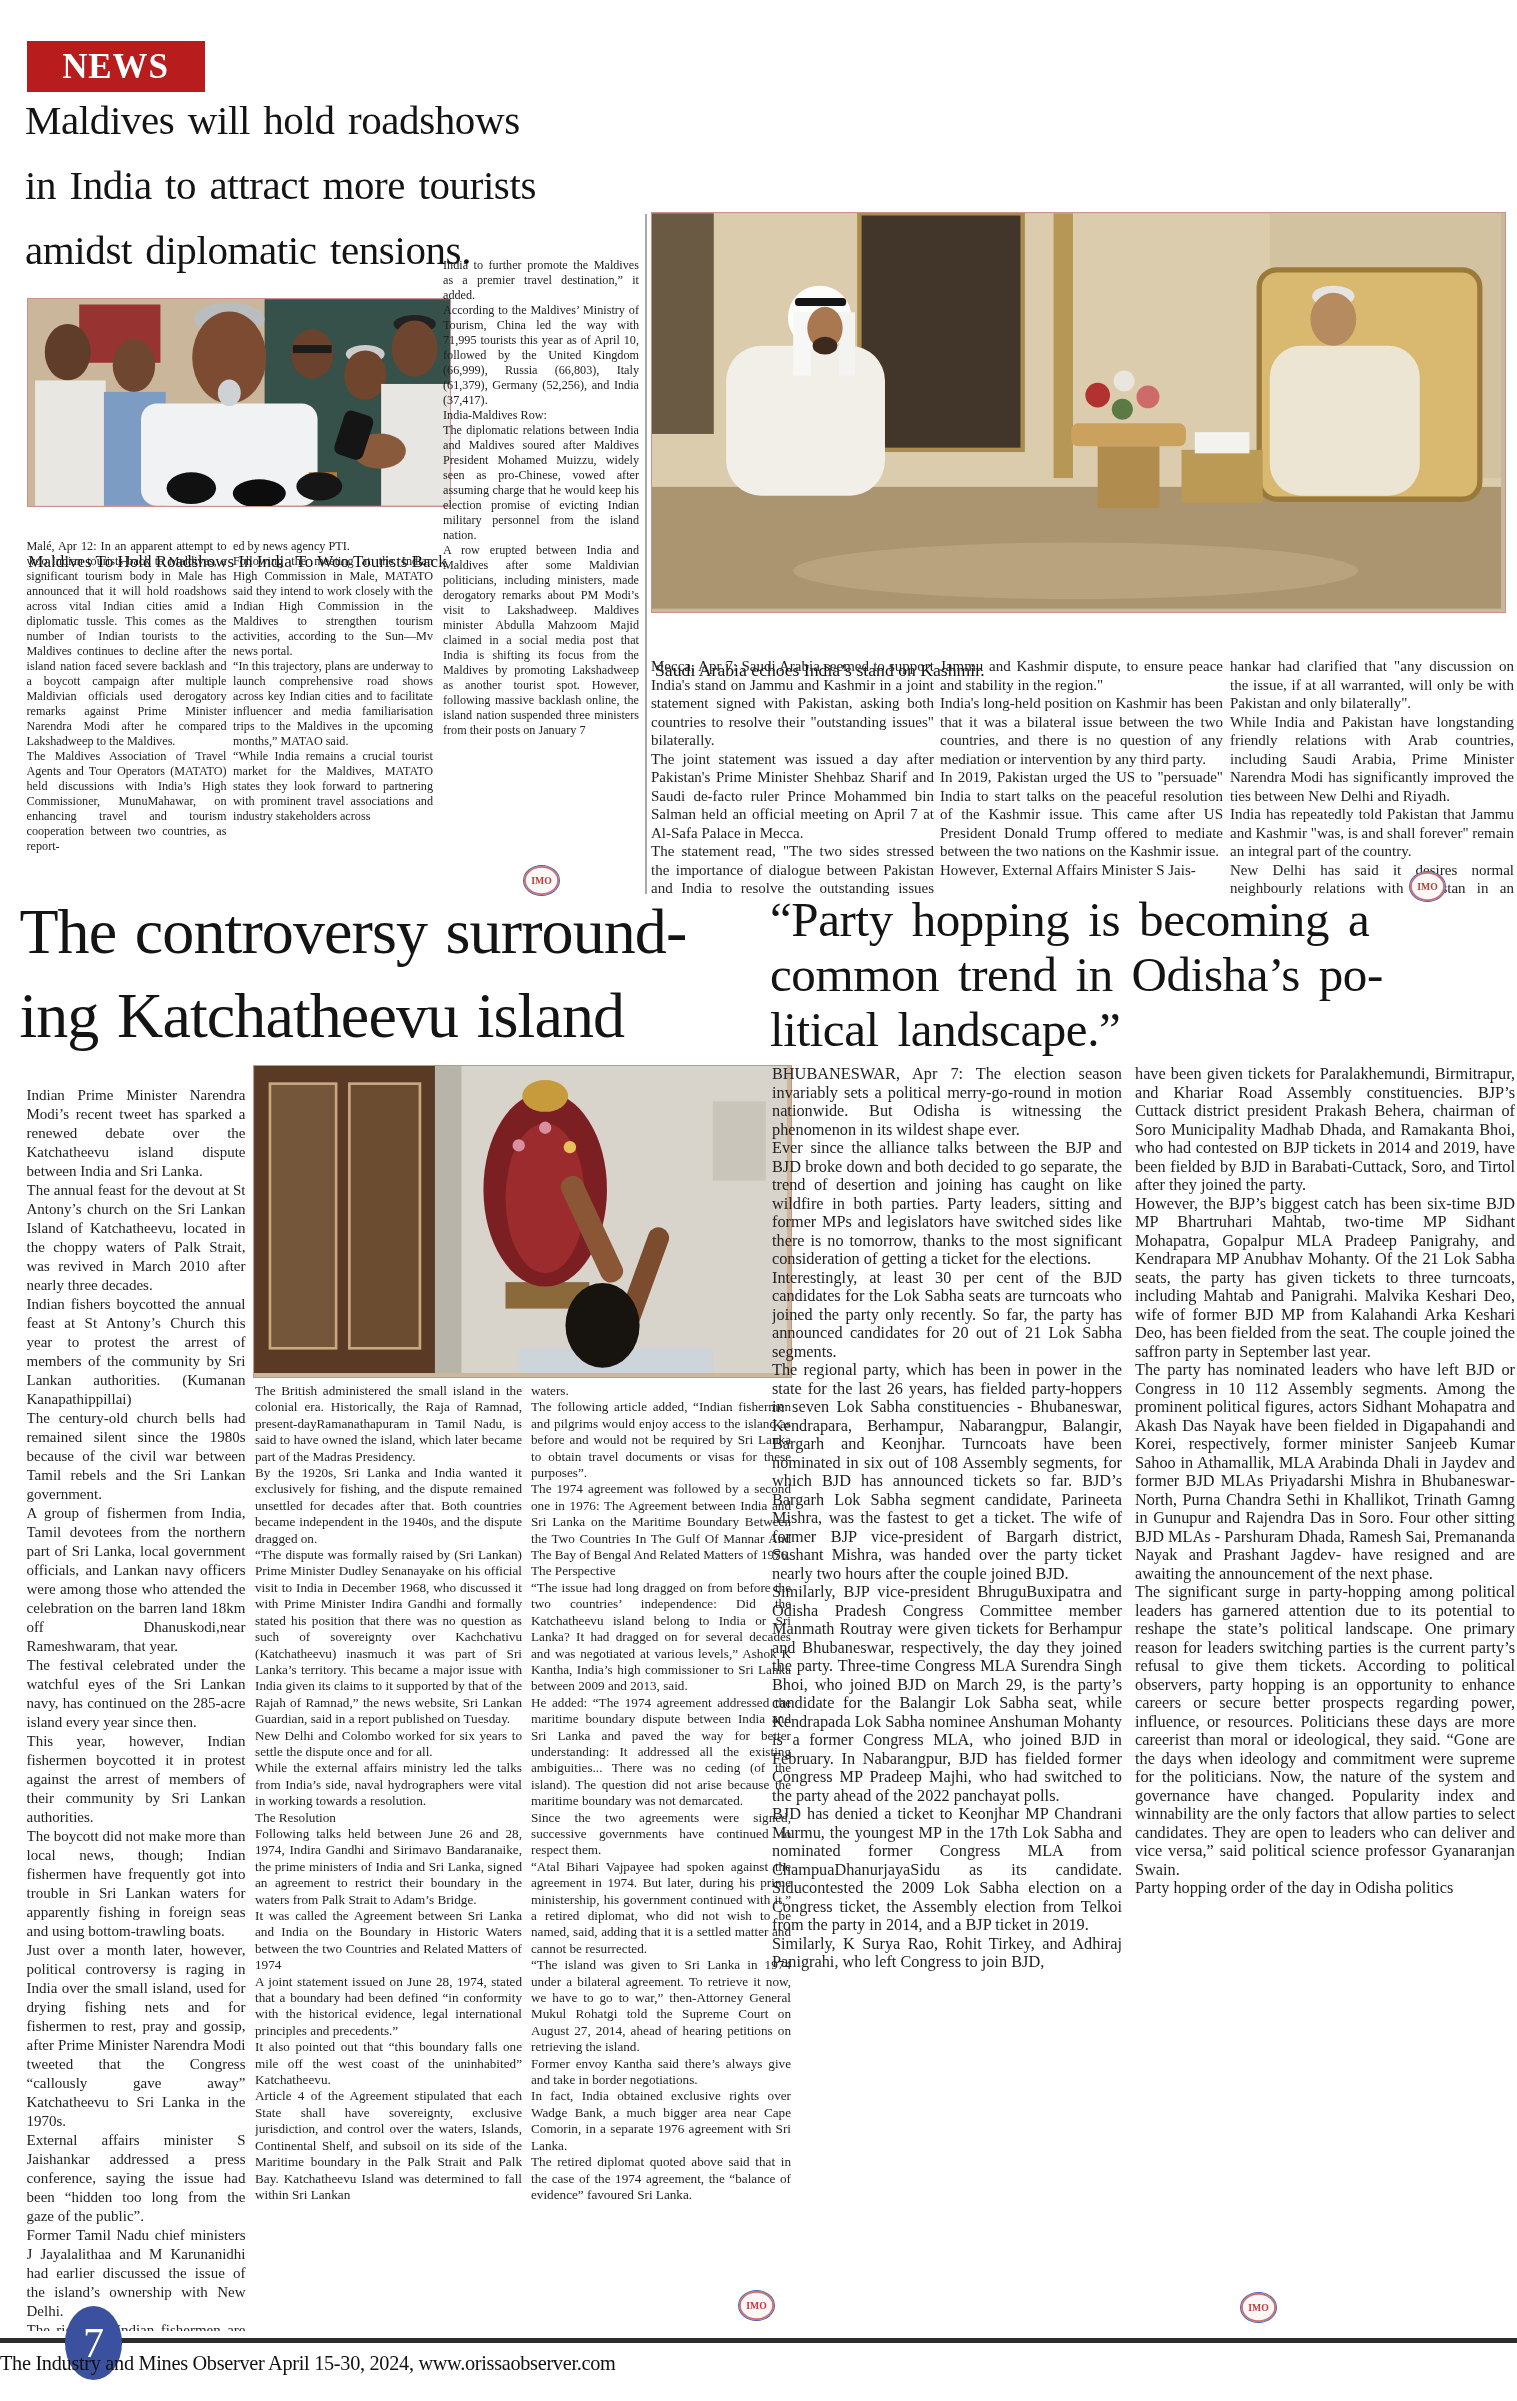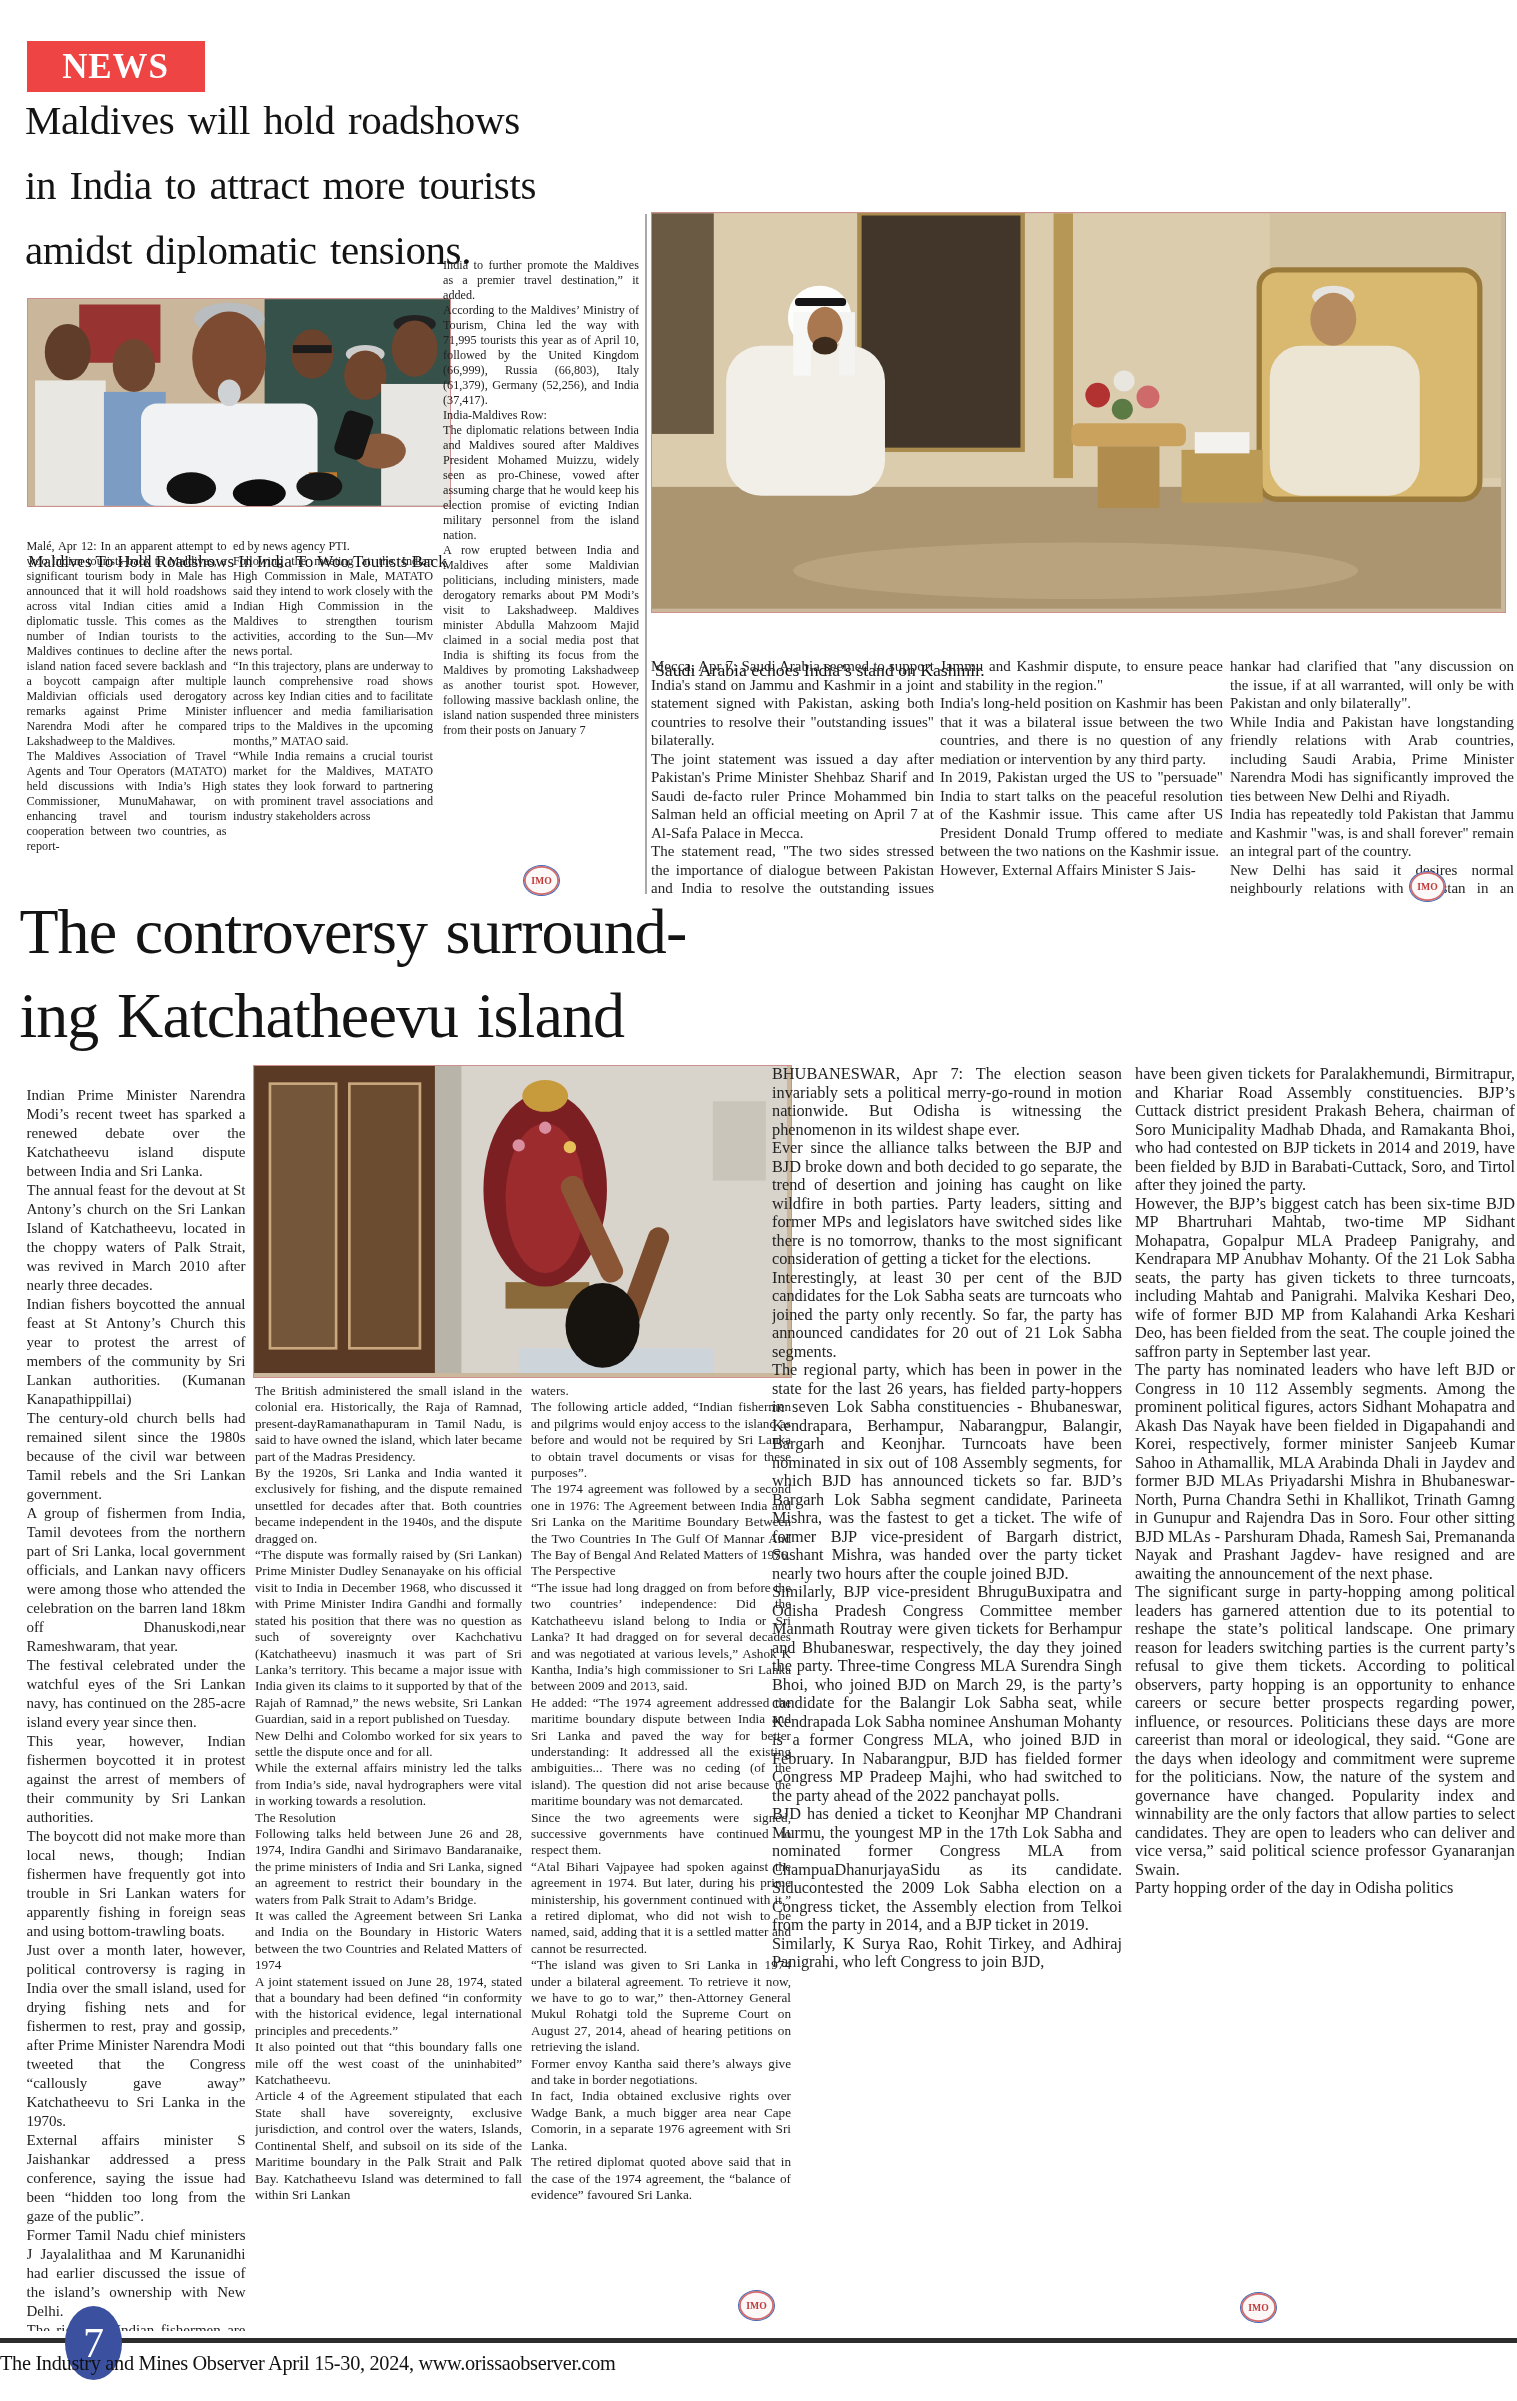--- a/index.html
+++ b/index.html
@@ -6,21 +6,21 @@
   .page{
     position:relative;
     width:1518px;height:2401px;
     margin:0 auto;
     background:#ffffff;
     font-family:"Liberation Serif","DejaVu Serif",serif;
     overflow:hidden;
   }
   .abs{position:absolute;}
   .badge{
-    background:#ef4444;color:#fff;
+    background:#b91c1c;color:#fff;
     display:flex;align-items:center;justify-content:center;
     font-weight:bold;font-size:35px;letter-spacing:0.9px;
   }
   .headline{
     color:#141414;white-space:pre-line;
     letter-spacing:-0.4px;word-spacing:3.5px;
   }
   .caption{color:#111;margin-top:40px;}
   .col{
     position:absolute;text-align:justify;white-space:pre-line;
@@ -215,20 +215,23 @@
 He added: “The 1974 agreement addressed the maritime boundary dispute between India and Sri Lanka and paved the way for better understanding: It addressed all the existing ambiguities... There was no ceding (of the island). The question did not arise because the maritime boundary was not demarcated.
 Since the two agreements were signed, successive governments have continued to respect them.
 “Atal Bihari Vajpayee had spoken against the agreement in 1974. But later, during his prime ministership, his government continued with it,” a retired diplomat, who did not wish to be named, said, adding that it is a settled matter and cannot be resurrected.
 “The island was given to Sri Lanka in 1974 under a bilateral agreement. To retrieve it now, we have to go to war,” then-Attorney General Mukul Rohatgi told the Supreme Court on August 27, 2014, ahead of hearing petitions on retrieving the island.
 Former envoy Kantha said there’s always give and take in border negotiations.
 In fact, India obtained exclusive rights over Wadge Bank, a much bigger area near Cape Comorin, in a separate 1976 agreement with Sri Lanka.
 The retired diplomat quoted above said that in the case of the 1974 agreement, the “balance of evidence” favoured Sri Lanka.</div>
 
   <div class="imo" style="left:738px;top:2290px;">IMO</div>
 
+  <div class="abs headline" style="left:770px;top:892px;width:746px;font-size:49px;line-height:55px;word-spacing:7px;">“Party hopping is becoming a
+common trend in Odisha’s po-
+litical landscape.”</div>
 
   <div class="col fD" style="left:772px;top:1065px;width:350px;height:1266px;">BHUBANESWAR, Apr 7: The election season invariably sets a political merry-go-round in motion nationwide. But Odisha is witnessing the phenomenon in its wildest shape ever.
 Ever since the alliance talks between the BJP and BJD broke down and both decided to go separate, the trend of desertion and joining has caught on like wildfire in both parties. Party leaders, sitting and former MPs and legislators have switched sides like there is no tomorrow, thanks to the most significant consideration of getting a ticket for the elections.
 Interestingly, at least 30 per cent of the BJD candidates for the Lok Sabha seats are turncoats who joined the party only recently. So far, the party has announced candidates for 20 out of 21 Lok Sabha segments.
 The regional party, which has been in power in the state for the last 26 years, has fielded party-hoppers in seven Lok Sabha constituencies - Bhubaneswar, Kendrapara, Berhampur, Nabarangpur, Balangir, Bargarh and Keonjhar. Turncoats have been nominated in six out of 108 Assembly segments, for which BJD has announced tickets so far. BJD’s Bargarh Lok Sabha segment candidate, Parineeta Mishra, was the fastest to get a ticket. The wife of former BJP vice-president of Bargarh district, Sushant Mishra, was handed over the party ticket nearly two hours after the couple joined BJD.
 Similarly, BJP vice-president BhruguBuxipatra and Odisha Pradesh Congress Committee member Manmath Routray were given tickets for Berhampur and Bhubaneswar, respectively, the day they joined the party. Three-time Congress MLA Surendra Singh Bhoi, who joined BJD on March 29, is the party’s candidate for the Balangir Lok Sabha seat, while Kendrapada Lok Sabha nominee Anshuman Mohanty is a former Congress MLA, who joined BJD in February. In Nabarangpur, BJD has fielded former Congress MP Pradeep Majhi, who had switched to the party ahead of the 2022 panchayat polls.
 BJD has denied a ticket to Keonjhar MP Chandrani Murmu, the youngest MP in the 17th Lok Sabha and nominated former Congress MLA from ChampuaDhanurjayaSidu as its candidate. Siducontested the 2009 Lok Sabha election on a Congress ticket, the Assembly election from Telkoi from the party in 2014, and a BJP ticket in 2019.
 Similarly, K Surya Rao, Rohit Tirkey, and Adhiraj Panigrahi, who left Congress to join BJD,</div>
   <div class="col fD" style="left:1135px;top:1065px;width:380px;height:1266px;">have been given tickets for Paralakhemundi, Birmitrapur, and Khariar Road Assembly constituencies. BJP’s Cuttack district president Prakash Behera, chairman of Soro Municipality Madhab Dhada, and Ramakanta Bhoi, who had contested on BJP tickets in 2014 and 2019, have been fielded by BJD in Barabati-Cuttack, Soro, and Tirtol after they joined the party.
 However, the BJP’s biggest catch has been six-time BJD MP Bhartruhari Mahtab, two-time MP Sidhant Mohapatra, Gopalpur MLA Pradeep Panigrahy, and Kendrapara MP Anubhav Mohanty. Of the 21 Lok Sabha seats, the party has given tickets to three turncoats, including Mahtab and Panigrahi. Malvika Keshari Deo, wife of former BJD MP from Kalahandi Arka Keshari Deo, has been fielded from the seat. The couple joined the saffron party in September last year.

